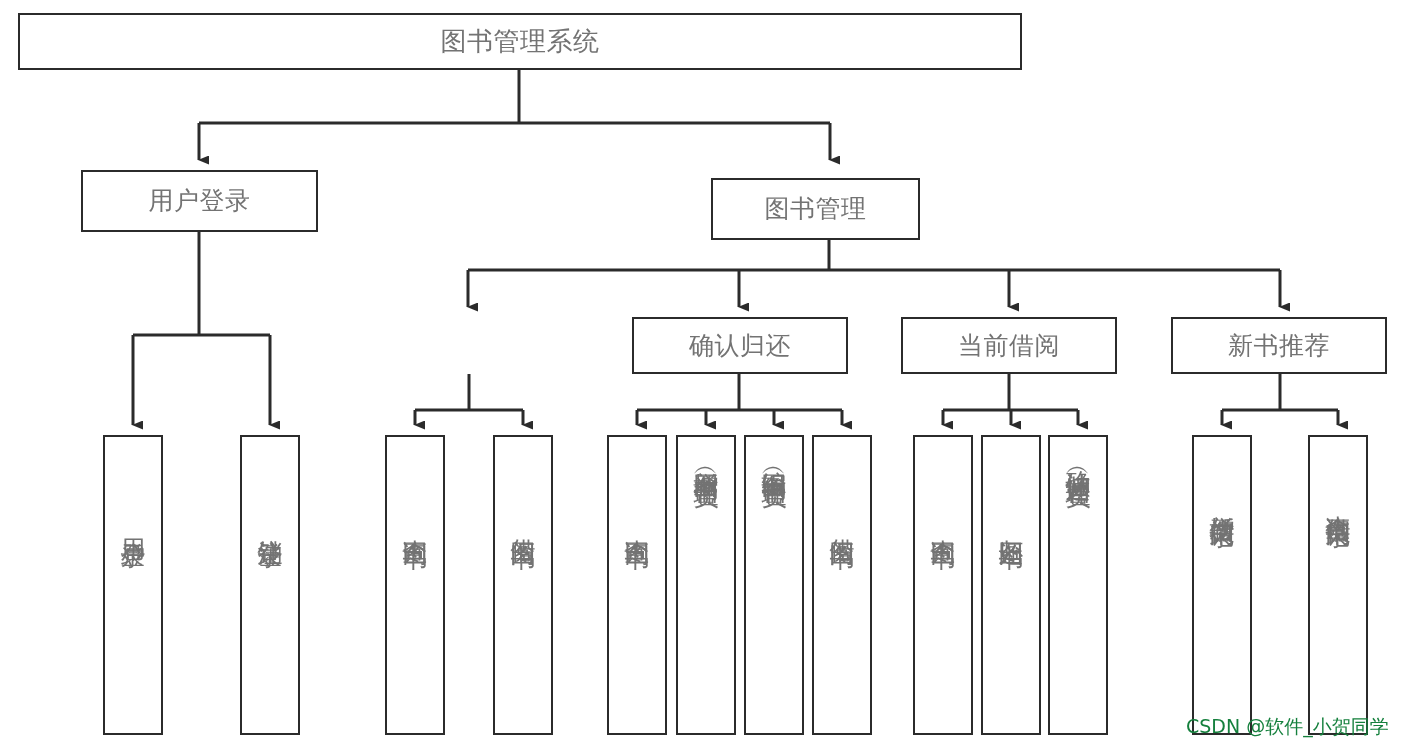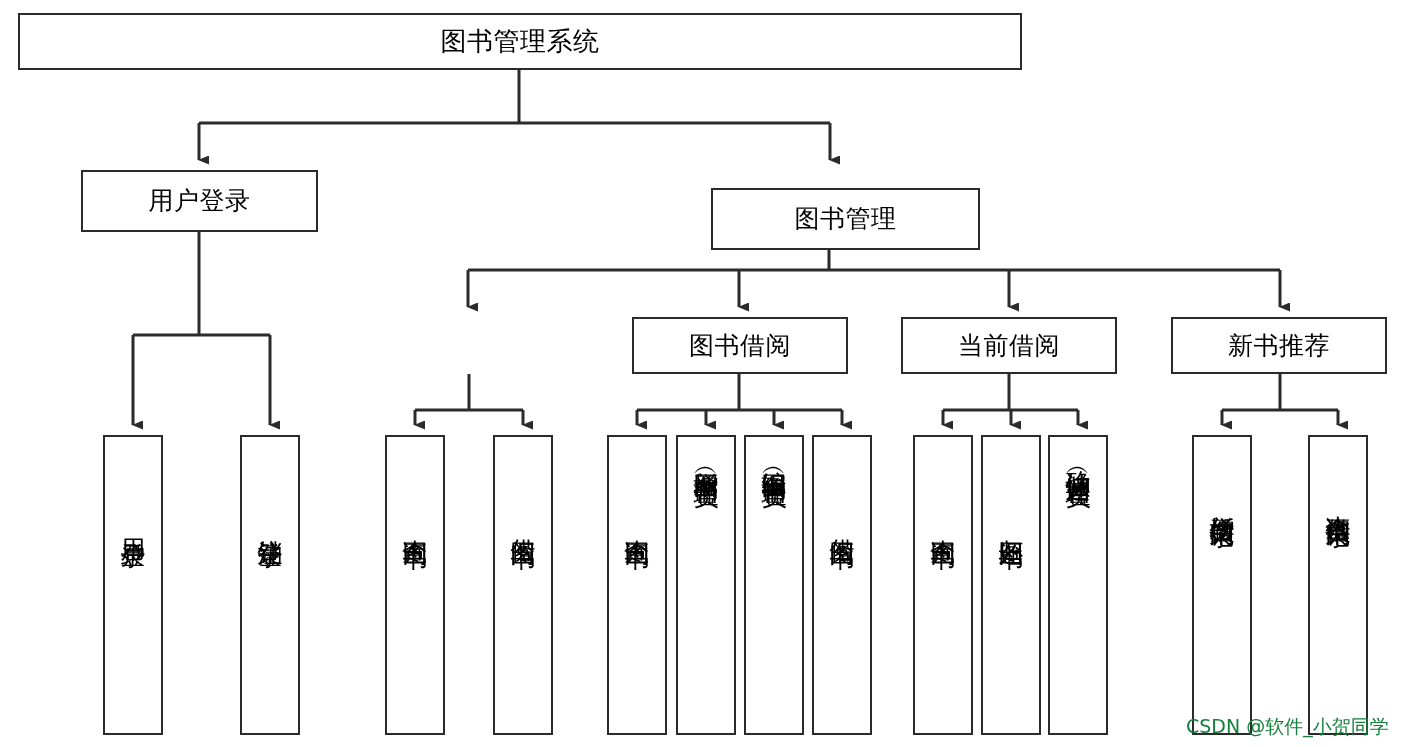--- a/index.html
+++ b/index.html
@@ -30,21 +30,21 @@
     position: absolute;
     box-sizing: border-box;
     background: #ffffff;
     border: 2.5px solid #2b2b2b;
     display: flex;
     align-items: center;
     justify-content: center;
     z-index: 2;
   }
   .node-label {
-    color: #000000;
+    color: #737373;
     text-align: left;
     line-height: 1.12;
     white-space: nowrap;
   }
   .node.horizontal .node-label {
     font-size: 25px;
     letter-spacing: 0.5px;
   }
   .node.root .node-label {
     font-size: 26px;
@@ -133,26 +133,26 @@
     </g>
   </svg>
 
   <div class="node horizontal root" style="left:18px; top:13px; width:1004px; height:57px;">
     <span class="node-label">图书管理系统</span>
   </div>
 
   <div class="node horizontal" style="left:81px; top:170px; width:237px; height:62px;">
     <span class="node-label">用户登录</span>
   </div>
-  <div class="node horizontal" style="left:711px; top:188px; width:269px; height:62px;">
+  <div class="node horizontal" style="left:711px; top:178px; width:209px; height:62px;">
     <span class="node-label">图书管理</span>
   </div>
 
   <div class="node horizontal" style="left:632px; top:317px; width:216px; height:57px;">
-    <span class="node-label">图书借阅</span>
+    <span class="node-label">确认归还</span>
   </div>
   <div class="node horizontal" style="left:901px; top:317px; width:216px; height:57px;">
     <span class="node-label">当前借阅</span>
   </div>
   <div class="node horizontal" style="left:1171px; top:317px; width:216px; height:57px;">
     <span class="node-label">新书推荐</span>
   </div>
 
   <div class="node vertical mid" style="left:103px; top:435px; width:60px; height:300px;">
     <span class="node-label">用户登录</span>

